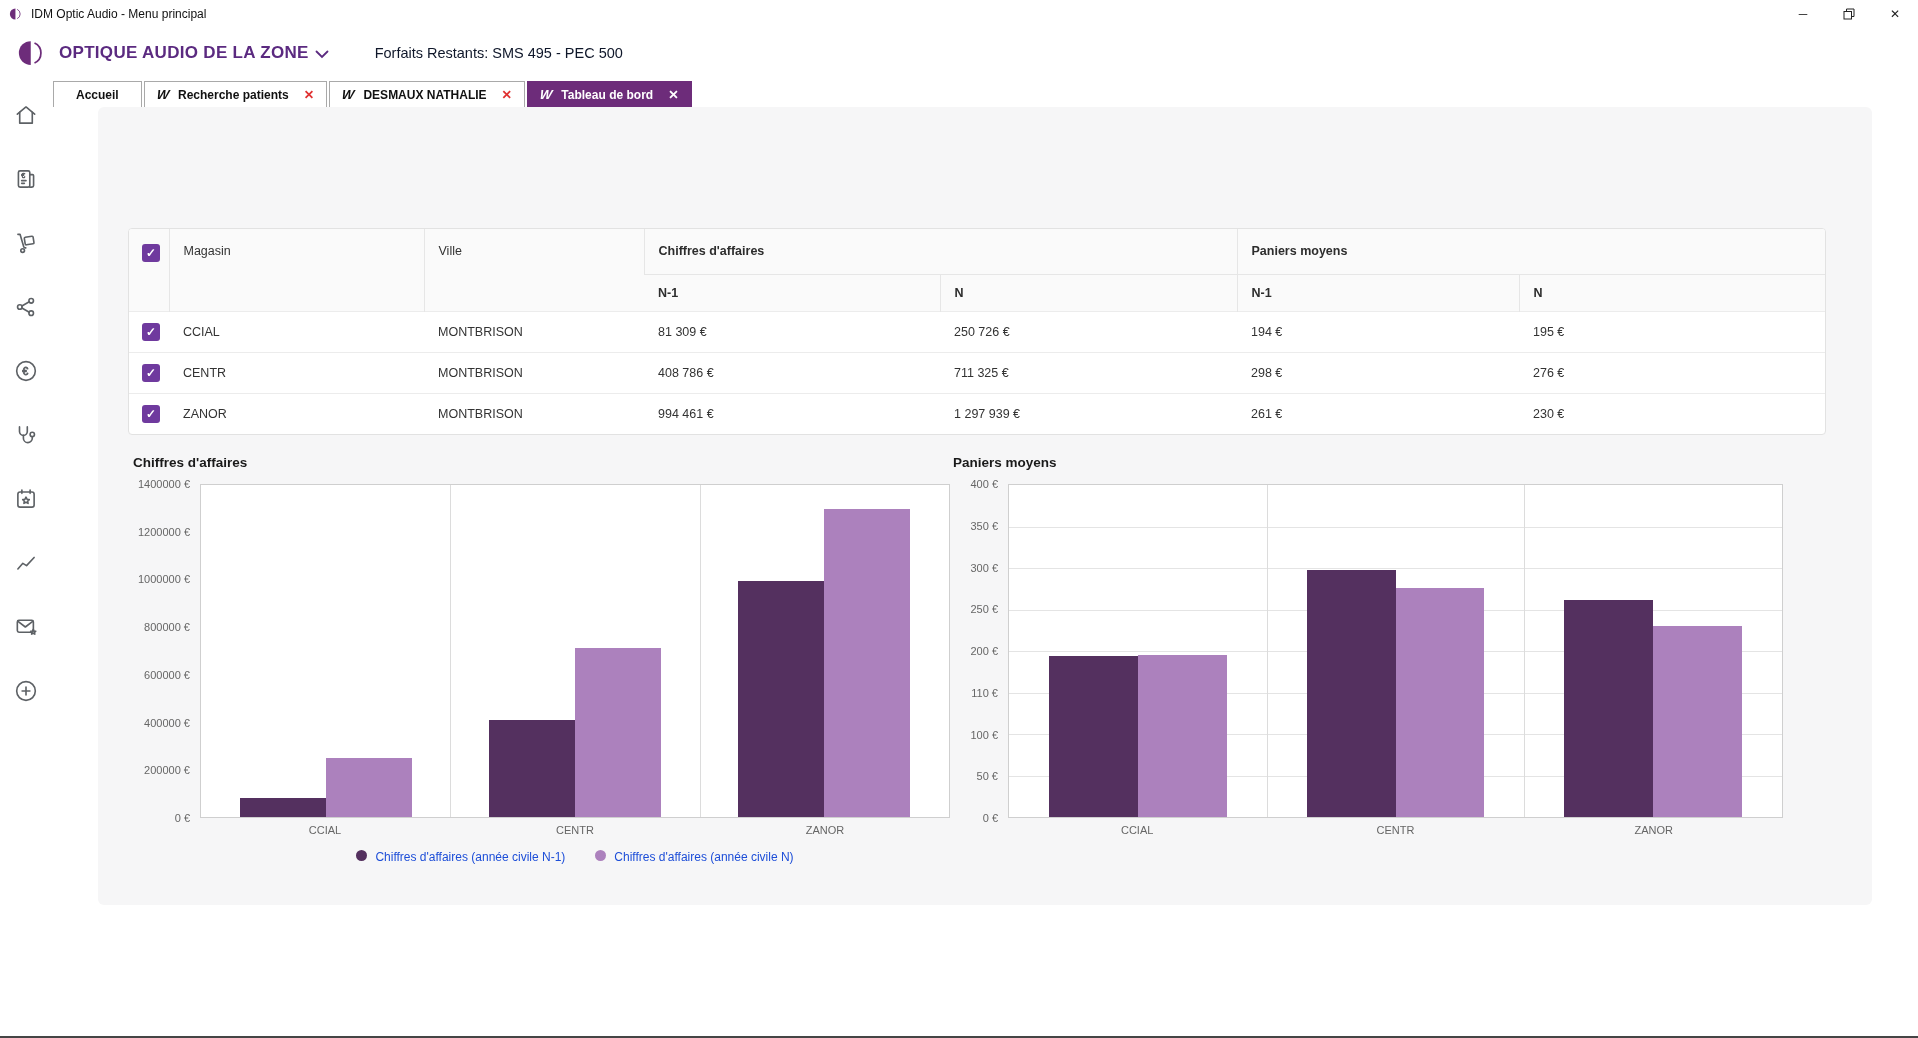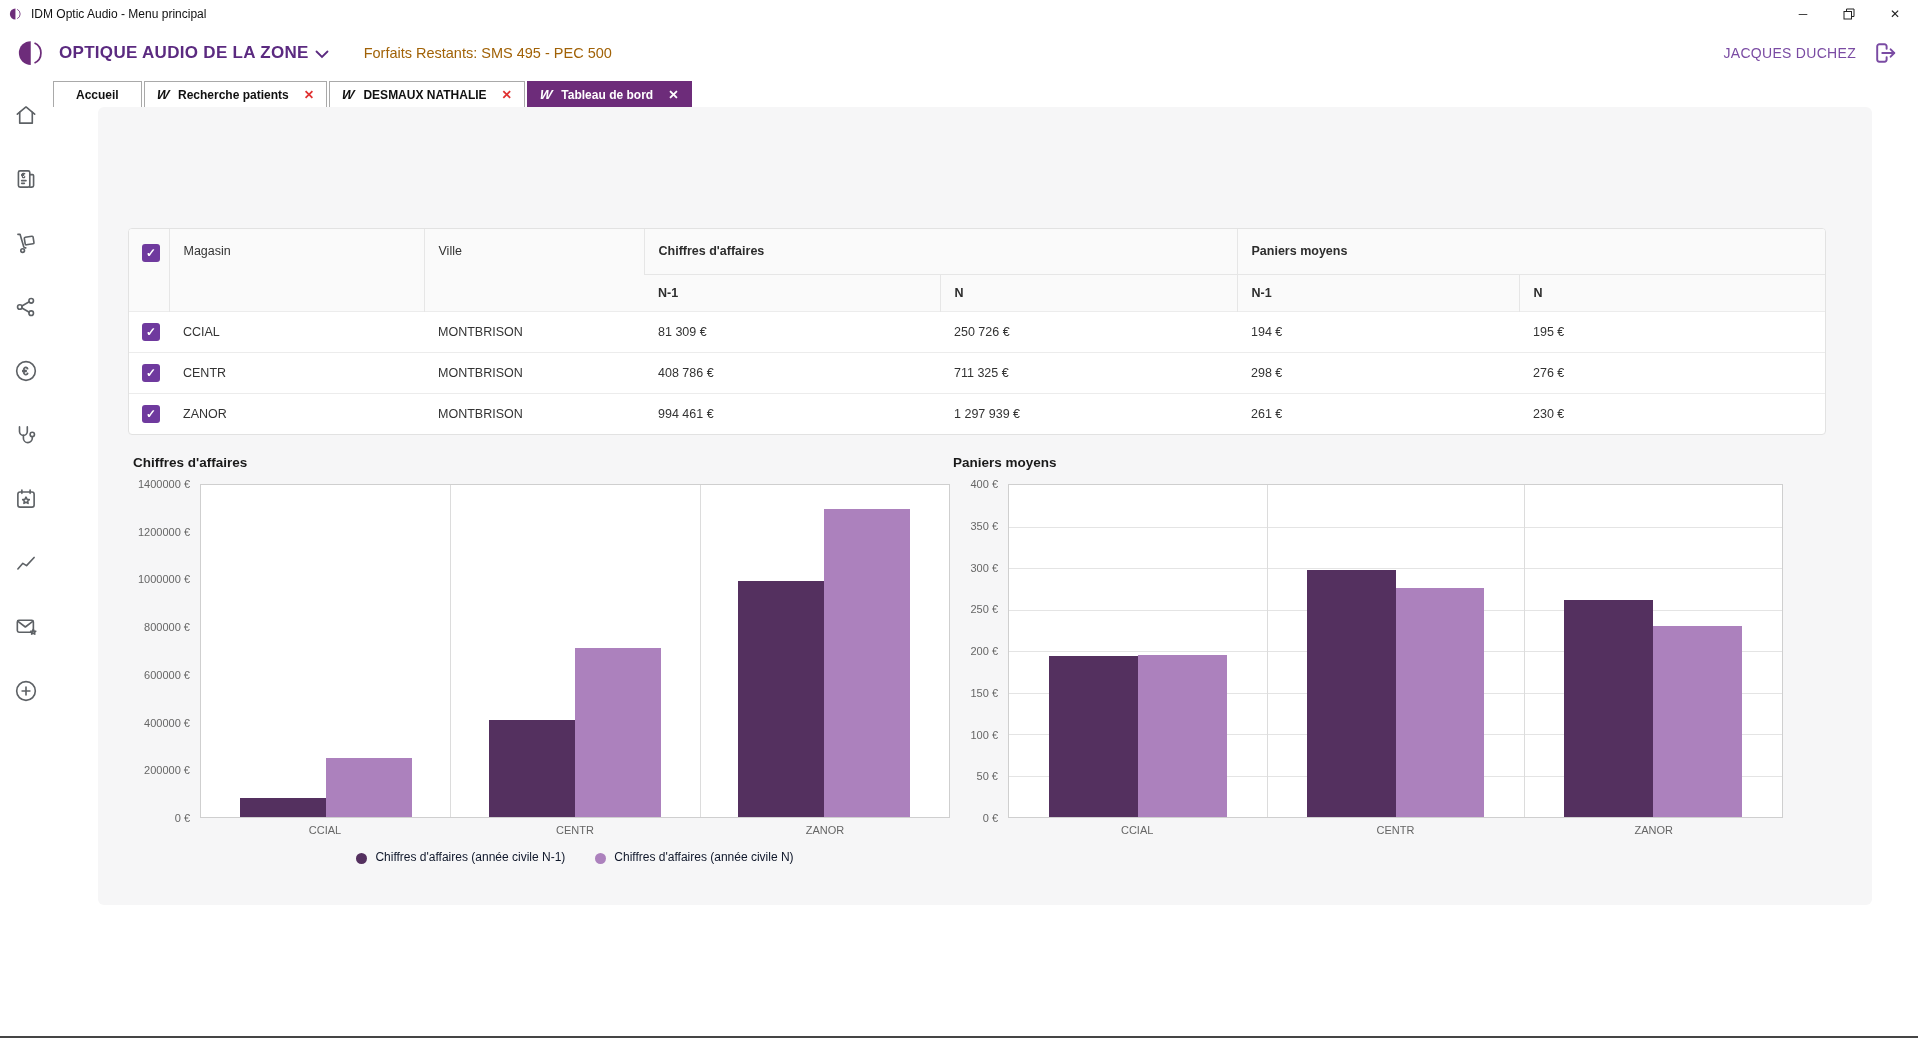--- a/index.html
+++ b/index.html
@@ -12,21 +12,21 @@
   .titlebar-title { font-size:12px; color:#111; }
   .win-controls { position:absolute; right:0; top:0; height:27px; display:flex; }
   .win-btn { width:46px; height:27px; display:flex; align-items:center; justify-content:center; font-size:12px; color:#222; cursor:default; }
   .win-btn svg { display:block; }
 
   
   .appheader { position:absolute; left:0; top:27px; width:1918px; height:52px; background:#fff; display:flex; align-items:center; }
   .app-logo { width:30px; height:32px; margin:0 12px 0 17px; }
   .brand { font-size:17px; font-weight:800; color:#5b2a80; letter-spacing:.3px; display:flex; align-items:center; gap:6px; }
   .brand-caret { margin-top:2px; }
-  .forfaits { font-size:14.5px; color:#a16207; margin-left:35px; }
+  .forfaits { font-size:14.5px; color:#0f172a; margin-left:46px; }
   .header-right { position:absolute; right:18px; top:0; height:52px; display:flex; align-items:center; gap:14px; }
   .username { font-size:14px; color:#7a4ba3; letter-spacing:.3px; }
   .logout { width:30px; height:30px; display:flex; align-items:center; justify-content:center; }
 
   
   .sidebar { position:absolute; left:0; top:80px; width:52px; bottom:0; display:flex; flex-direction:column; align-items:center; padding-top:22px; gap:38px; background:#fff; }
   .side-item { width:28px; height:26px; display:flex; align-items:center; justify-content:center; cursor:pointer; }
   .side-item svg { stroke:#5d6165; fill:none; stroke-width:1.5; stroke-linecap:round; stroke-linejoin:round; }
 
   
@@ -80,21 +80,21 @@
   .bars-layer { position:absolute; left:0; top:0; right:0; bottom:0; display:flex; }
   .bar-group { flex:1; display:flex; align-items:flex-end; justify-content:center; }
   .bar { width:34.5%; }
   .x-labels { display:flex; margin-top:6px; }
   .c0 .x-labels { padding-left:77px; }
   .c1 .x-labels { padding-left:65px; }
   .x-tick { flex:1; text-align:center; font-size:11px; color:#666; }
   .chart-legend { display:flex; justify-content:center; gap:30px; margin-top:14px; }
   .c0 .chart-legend { padding-left:77px; }
   .c1 .chart-legend { padding-left:65px; }
-  .legend-item { display:flex; align-items:flex-end; gap:8px; font-size:12px; color:#0f172a; }
+  .legend-item { display:flex; align-items:flex-start; gap:8px; font-size:12px; color:#1d4ed8; }
   .legend-dot { width:11px; height:11px; border-radius:50%; display:inline-block; }
 
   .window-bottom-border { position:absolute; left:0; bottom:0; width:1918px; height:2px; background:#454545; }
 </style>
 </head>
 <body>
 
 <div class="titlebar">
   <svg class="titlebar-logo" viewBox="0 0 24 24">
     <path d="M11 2.5a9.5 9.5 0 0 0 0 19z" fill="#6d2c7a"></path>
@@ -118,32 +118,20 @@
     <path d="M11 2.5a9.5 9.5 0 0 0 0 19z" fill="#6d2c7a"></path>
     <path d="M14 4a8.8 8.8 0 0 1 0 16" stroke="#6d2c7a" stroke-width="1.4" fill="none"></path>
   </svg>
   <div class="brand">
     <span>OPTIQUE AUDIO DE LA ZONE</span>
     <svg class="brand-caret" width="14" height="9" viewBox="0 0 14 9">
       <path d="M1.5 1.5 7 7l5.5-5.5" fill="none" stroke="#5b2a80" stroke-width="1.8" stroke-linecap="round"></path>
     </svg>
   </div>
   <span class="forfaits">Forfaits Restants: SMS 495 - PEC 500</span>
-  <div class="header-right">
-    <span class="username">JACQUES DUCHEZ</span>
-    <div class="logout">
-      <svg width="26" height="26" viewBox="0 0 24 24">
-        <g fill="none" stroke="#7a4ba3" stroke-width="1.8" stroke-linecap="round" stroke-linejoin="round">
-          <path d="M13.5 8V6a2 2 0 0 0-2-2H6.8a2 2 0 0 0-2 2v12a2 2 0 0 0 2 2h4.7a2 2 0 0 0 2-2v-2"></path>
-          <path d="M9.5 12h11"></path>
-          <path d="M17.2 8.6 20.5 12l-3.3 3.4"></path>
-        </g>
-      </svg>
-    </div>
-  </div>
 </div>
 
 <div class="sidebar">
   <div class="side-item">
     <svg width="26" height="26" viewBox="0 0 24 24">
       <path d="M4 11.2 12 4.6l8 6.6"></path>
         <path d="M6.2 9.6v9.9h11.6V9.6"></path>
     </svg>
   </div>
   <div class="side-item">
@@ -351,21 +339,21 @@
 
   <div class="chart c1">
     <div class="chart-title">Paniers moyens</div>
     <div class="chart-body">
       <div class="y-axis">
           <div class="y-tick" style="top: 0%;">400 €</div>
           <div class="y-tick" style="top: 12.5%;">350 €</div>
           <div class="y-tick" style="top: 25%;">300 €</div>
           <div class="y-tick" style="top: 37.5%;">250 €</div>
           <div class="y-tick" style="top: 50%;">200 €</div>
-          <div class="y-tick" style="top: 62.5%;">150 €</div>
+          <div class="y-tick" style="top: 62.5%;">110 €</div>
           <div class="y-tick" style="top: 75%;">100 €</div>
           <div class="y-tick" style="top: 87.5%;">50 €</div>
           <div class="y-tick" style="top: 100%;">0 €</div>
         </div>
       <div class="plot-area">
           <div class="grid-h" style="top: 12.5%;"></div>
           <div class="grid-h" style="top: 25%;"></div>
           <div class="grid-h" style="top: 37.5%;"></div>
           <div class="grid-h" style="top: 50%;"></div>
           <div class="grid-h" style="top: 62.5%;"></div>

